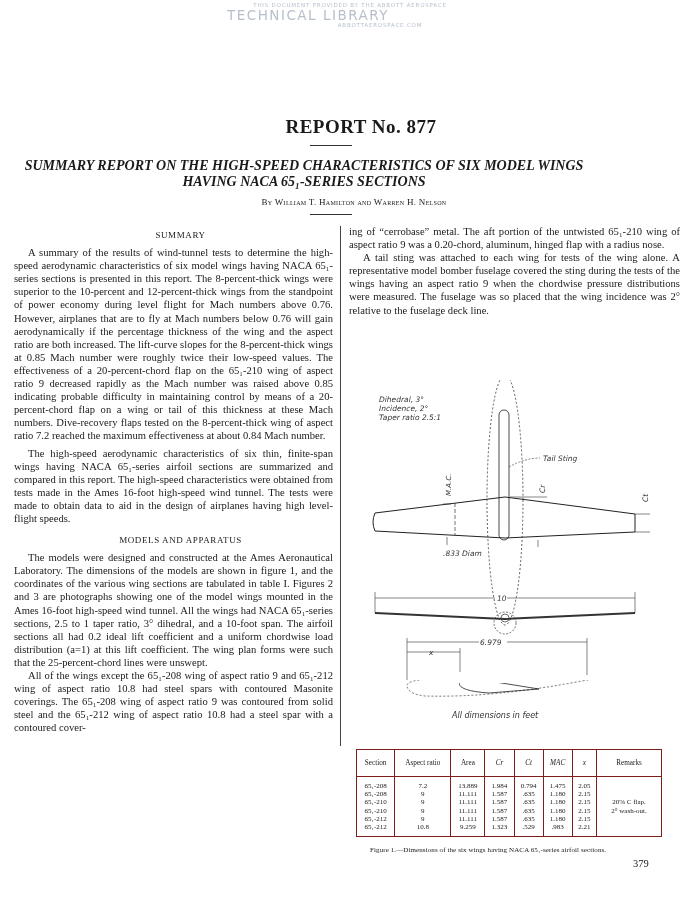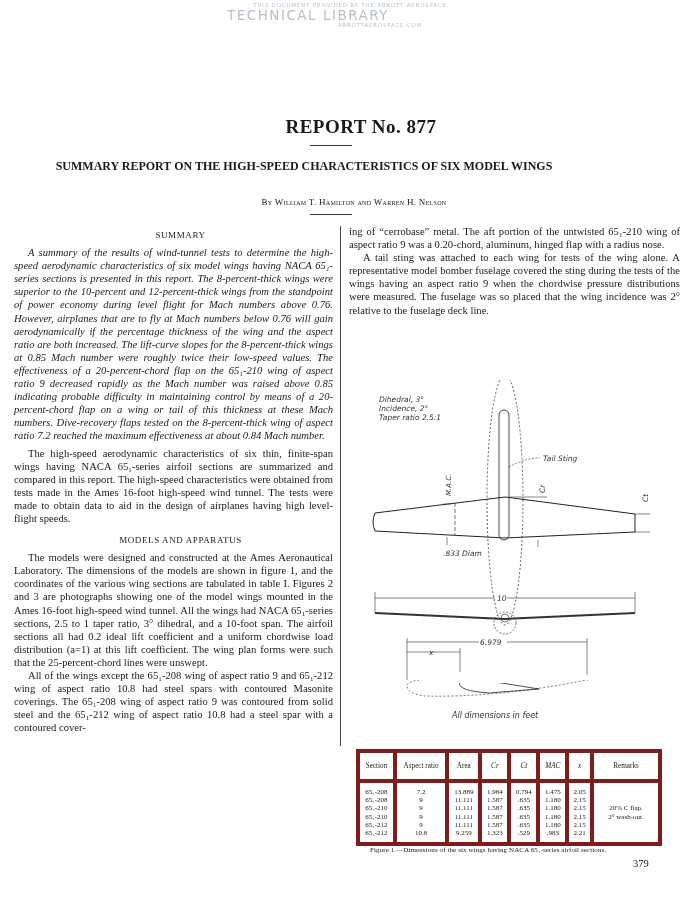--- a/index.html
+++ b/index.html
@@ -3,50 +3,51 @@
 <meta charset="utf-8">
 <style>
   html,body{margin:0;padding:0;background:#fff;}
   body{width:700px;height:902px;position:relative;overflow:hidden;font-family:"Liberation Serif","DejaVu Serif",serif;color:#1a1a1a;}
   .wm{position:absolute;left:0;top:0;width:700px;text-align:center;font-family:"DejaVu Sans","Liberation Sans",sans-serif;color:#b6bfcb;}
   .wm .l1{position:absolute;top:2px;left:0;width:700px;font-size:5.5px;letter-spacing:0.8px;}
   .wm .l2{position:absolute;top:7px;left:0;width:616px;font-size:13.5px;letter-spacing:1.5px;}
   .wm .l3{position:absolute;top:22px;left:0;width:700px;font-size:5.5px;letter-spacing:0.8px;padding-left:60px;box-sizing:border-box;}
   .report-no{position:absolute;top:116px;left:0;width:700px;text-align:center;font-size:19px;font-weight:bold;letter-spacing:0.5px;padding-left:11px;}
   .rule{position:absolute;height:1px;background:#333;width:42px;left:310px;}
-  .title{position:absolute;top:158px;left:0;width:608px;text-align:center;font-size:12px;font-weight:bold;line-height:16px;}
+  .title{position:absolute;top:158px;left:0;width:608px;text-align:center;font-size:14px;font-weight:bold;line-height:16px;font-style:italic;}
   .authors{position:absolute;top:197px;left:4px;width:700px;text-align:center;font-size:9px;letter-spacing:0.3px;}
   .col{position:absolute;font-size:10.6px;line-height:13.1px;text-align:justify;}
   .col p{margin:0;text-indent:14px;}
   .col p.noindent{text-indent:0;}
   .heading{text-align:center;font-size:9px;font-weight:normal;letter-spacing:0.6px;margin:0;}
-  .italic{font-style:italic;}
+  .italic{}
   .divider{position:absolute;left:340px;top:226px;width:1px;height:520px;background:#444;}
   .fig{position:absolute;left:355px;top:380px;width:345px;height:300px;}
   .fig-label{font-family:"DejaVu Sans",sans-serif;font-style:italic;font-size:7.5px;fill:#333;}
   table.dims{position:absolute;left:356px;top:749px;border-collapse:collapse;font-size:7px;width:306px;}
-  table.dims th,table.dims td{border:4px solid #7f1d1d;text-align:center;padding:1px 2px;font-weight:normal;}
+  table.dims th,table.dims td{border:1px solid #7f1d1d;text-align:center;padding:1px 2px;font-weight:normal;}
   table.dims th{height:24px;font-size:7.2px;line-height:8px;}
   table.dims td{vertical-align:middle;line-height:8.2px;padding-top:5px;padding-bottom:5px;margin-left:19px;}
   .caption{position:absolute;top:846px;left:370px;font-size:7px;letter-spacing:0.1px;}
   .pageno{position:absolute;top:858px;left:633px;font-size:10.5px;}
 </style>
 </head>
 <body>
 
 <div class="wm">
   <div class="l1">THIS DOCUMENT PROVIDED BY THE ABBOTT AEROSPACE</div>
   <div class="l2">TECHNICAL LIBRARY</div>
   <div class="l3">ABBOTTAEROSPACE.COM</div>
 </div>
 
 <div class="report-no">REPORT No. 877</div>
 <div class="rule" style="top:145px;"></div>
 <div class="title">
   <div>SUMMARY REPORT ON THE HIGH-SPEED CHARACTERISTICS OF SIX MODEL WINGS</div>
+  <div>HAVING NACA 65₁-SERIES SECTIONS</div>
 </div>
 <div class="authors" style="font-variant:small-caps;">By William T. Hamilton and Warren H. Nelson</div>
 <div class="rule" style="top:214px;"></div>
 
 <div class="col" style="left:14px;top:229px;width:319px;">
   <p class="heading">SUMMARY</p>
   <p class="italic" style="margin-top:4px;">A summary of the results of wind-tunnel tests to determine the high-speed aerodynamic characteristics of six model wings having NACA 65₁-series sections is presented in this report. The 8-percent-thick wings were superior to the 10-percent and 12-percent-thick wings from the standpoint of power economy during level flight for Mach numbers above 0.76. However, airplanes that are to fly at Mach numbers below 0.76 will gain aerodynamically if the percentage thickness of the wing and the aspect ratio are both increased. The lift-curve slopes for the 8-percent-thick wings at 0.85 Mach number were roughly twice their low-speed values. The effectiveness of a 20-percent-chord flap on the 65₁-210 wing of aspect ratio 9 decreased rapidly as the Mach number was raised above 0.85 indicating probable difficulty in maintaining control by means of a 20-percent-chord flap on a wing or tail of this thickness at these Mach numbers. Dive-recovery flaps tested on the 8-percent-thick wing of aspect ratio 7.2 reached the maximum effectiveness at about 0.84 Mach number.</p>
   <p style="margin-top:4px;">The high-speed aerodynamic characteristics of six thin, finite-span wings having NACA 65₁-series airfoil sections are summarized and compared in this report. The high-speed characteristics were obtained from tests made in the Ames 16-foot high-speed wind tunnel. The tests were made to obtain data to aid in the design of airplanes having high level-flight speeds.</p>
   <p class="heading" style="margin-top:9px;">MODELS AND APPARATUS</p>
   <p style="margin-top:4px;">The models were designed and constructed at the Ames Aeronautical Laboratory. The dimensions of the models are shown in figure 1, and the coordinates of the various wing sections are tabulated in table I. Figures 2 and 3 are photographs showing one of the model wings mounted in the Ames 16-foot high-speed wind tunnel. All the wings had NACA 65₁-series sections, 2.5 to 1 taper ratio, 3° dihedral, and a 10-foot span. The airfoil sections all had 0.2 ideal lift coefficient and a uniform chordwise load distribution (a=1) at this lift coefficient. The wing plan forms were such that the 25-percent-chord lines were unswept.</p>

